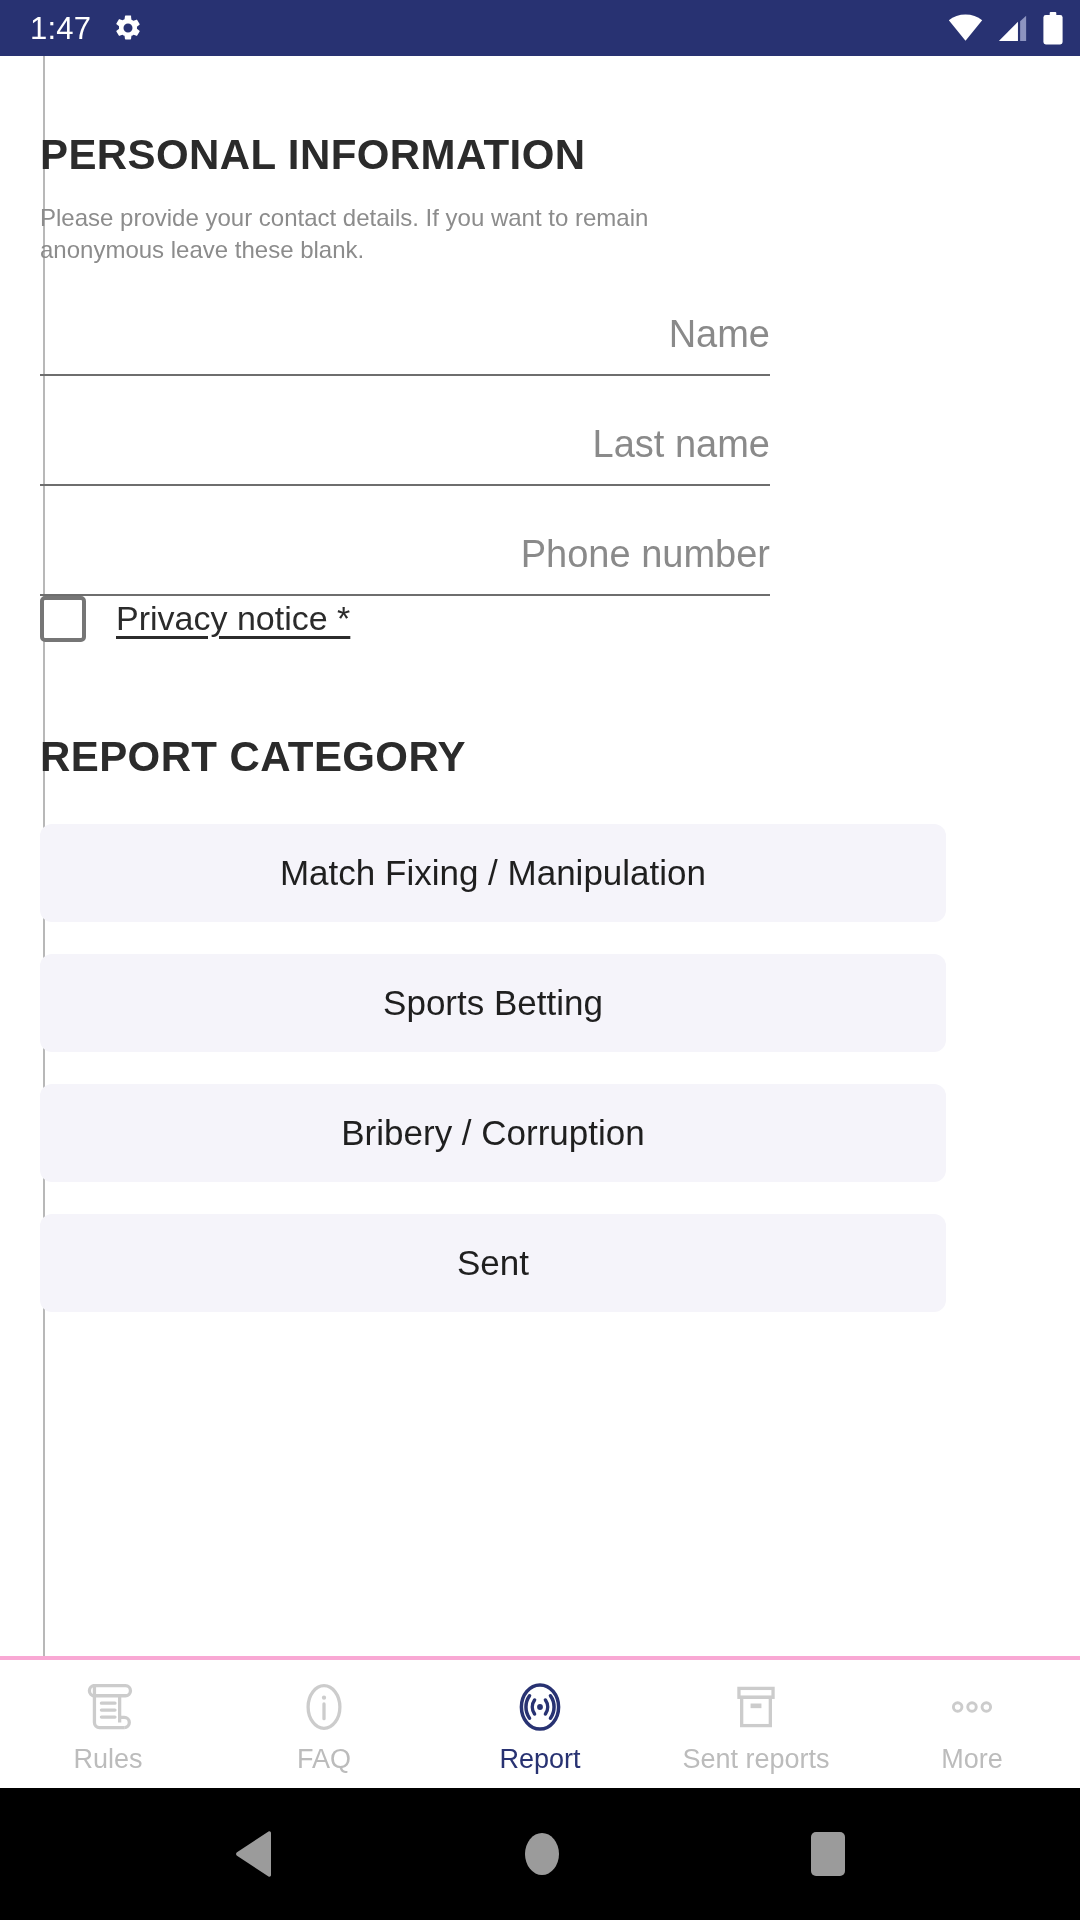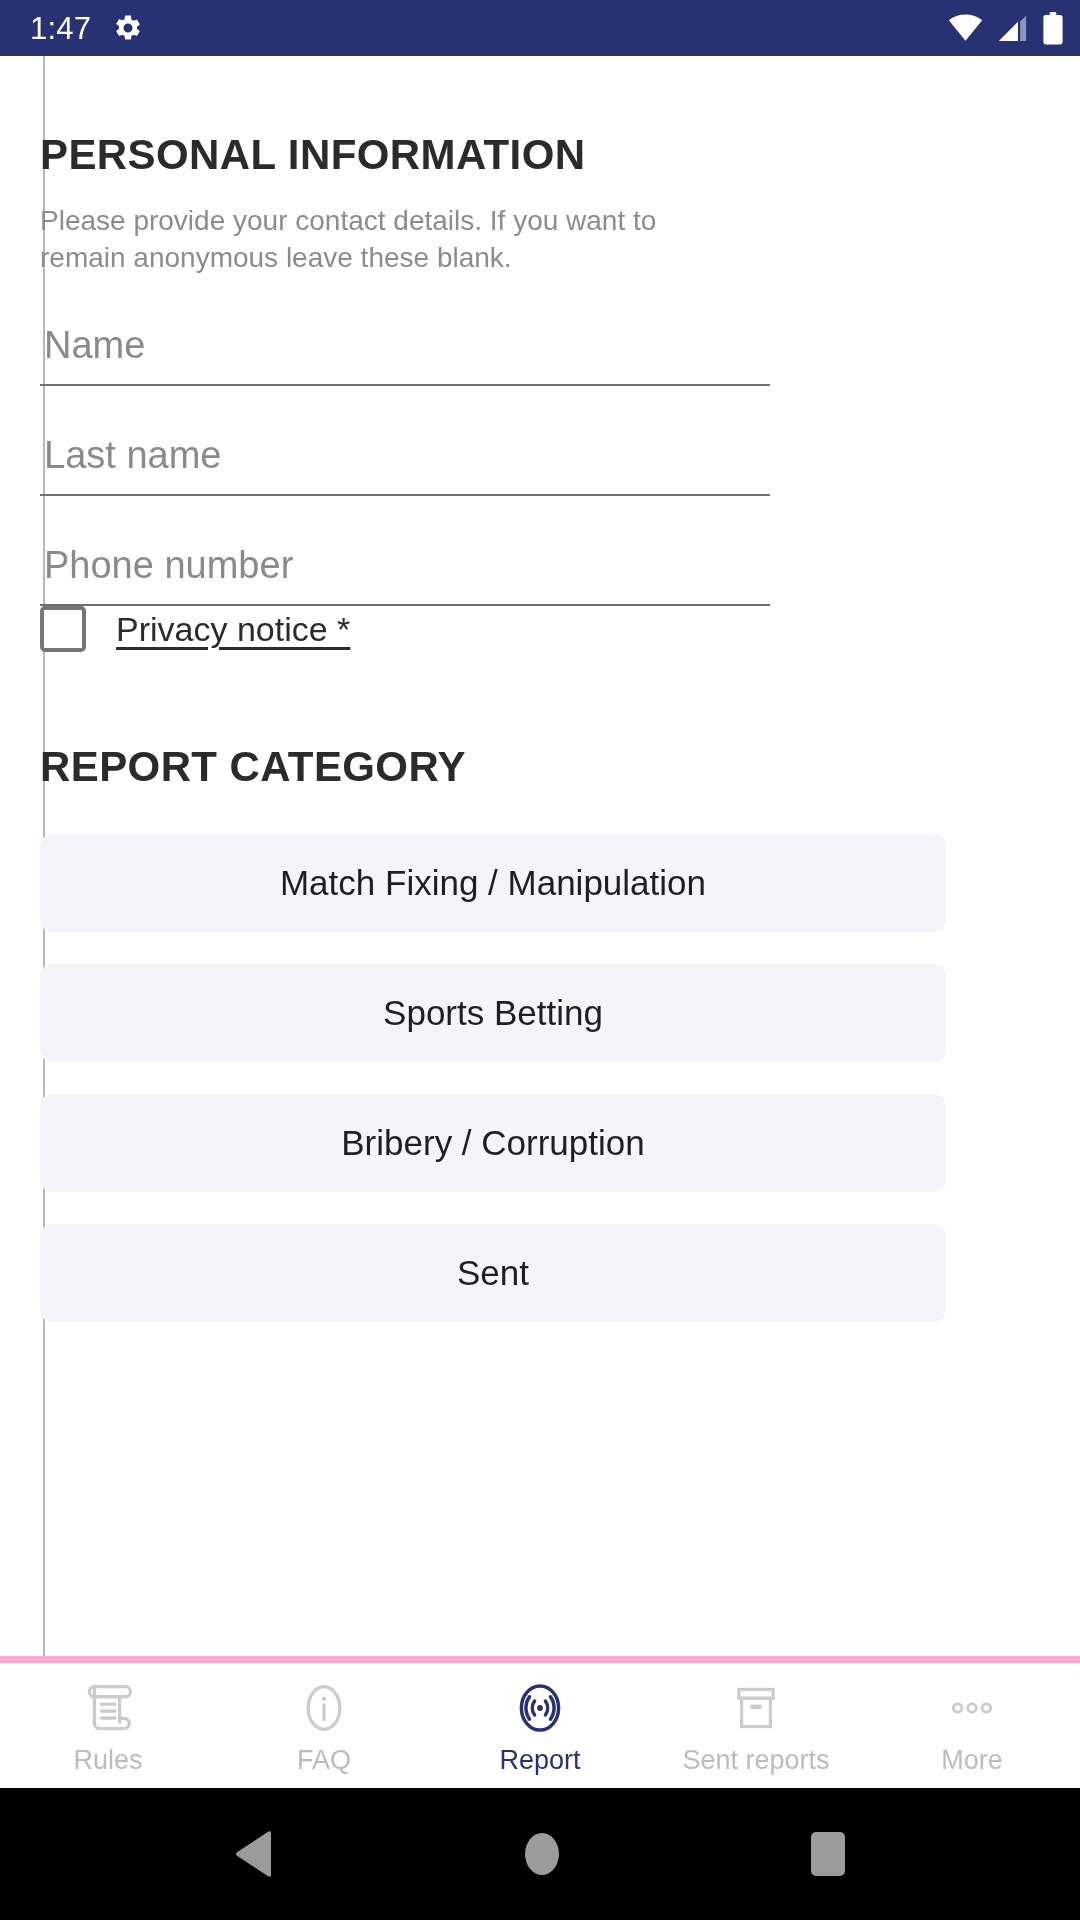--- a/index.html
+++ b/index.html
@@ -67,21 +67,21 @@
     font-size:42px;
     font-weight:700;
     color:#2b2b2b;
     letter-spacing:0.4px;
     line-height:1;
     font-stretch:condensed;
   }
 
   .section-desc {
     margin-top:26px;
-    font-size:28px;
+    font-size:24px;
     line-height:1.33;
     color:#8c8c8c;
     max-width:680px;
   }
 
   
   .field {
     margin-top:44px;
     position:relative;
     width:730px;
@@ -91,20 +91,21 @@
     width:100%;
     border:none;
     outline:none;
     background:transparent;
     font-family:"Liberation Sans", sans-serif;
     font-size:38px;
     color:#333333;
     padding:0 0 14px 4px;
     border-bottom:2px solid #6e6e6e;
     height:66px;
+    text-align:right;
   }
   .field-input::placeholder { color:#8a8a8a; opacity:1; }
 
   
   .checkbox-row {
     display:flex;
     align-items:center;
     gap:30px;
   }
   .checkbox-box {
@@ -135,21 +136,21 @@
     font-size:35px;
     color:#1f1f1f;
     text-align:right;
   }
 
   
   .bottom-nav {
     flex:0 0 132px;
     height:132px;
     background:#ffffff;
-    border-top:7px solid #f9a8d4;
+    border-top:4px solid #f9a8d4;
     display:flex;
     align-items:center;
   }
   .nav-item {
     flex:1 1 0;
     display:flex;
     flex-direction:column;
     align-items:center;
     justify-content:center;
     gap:8px;

